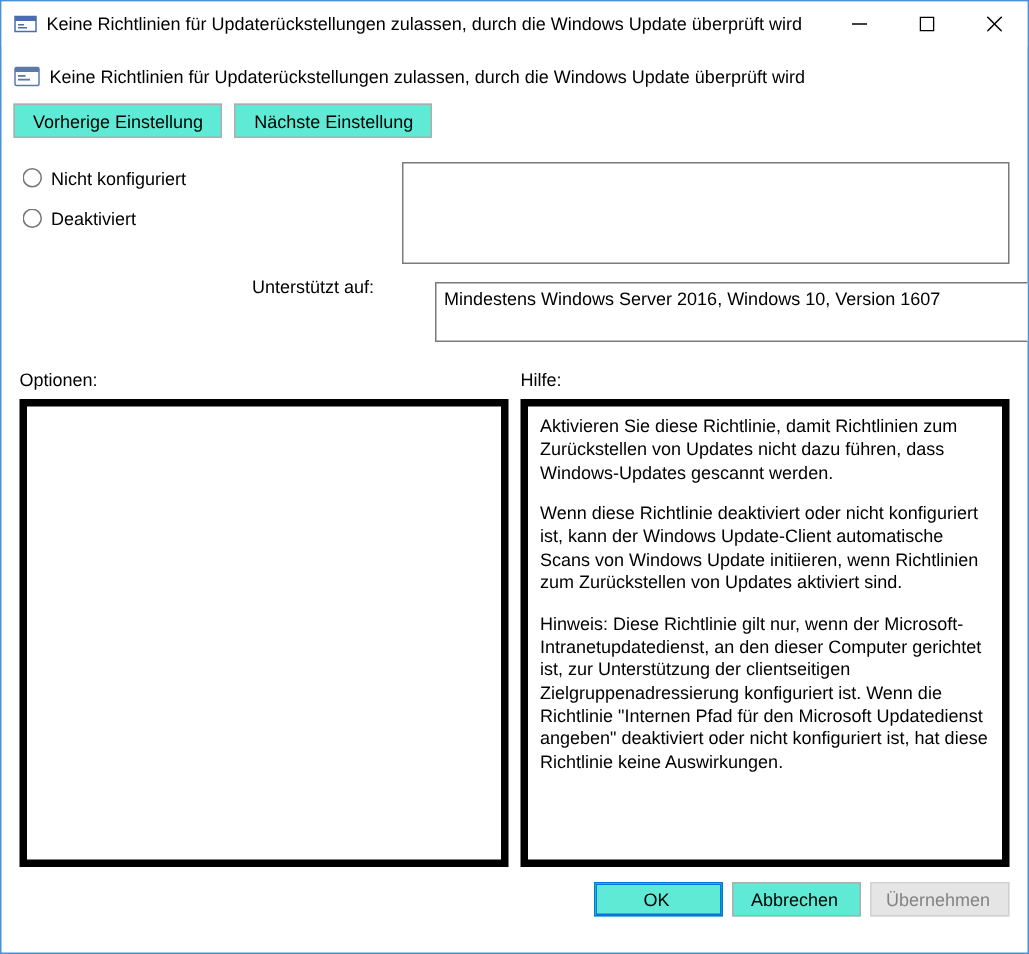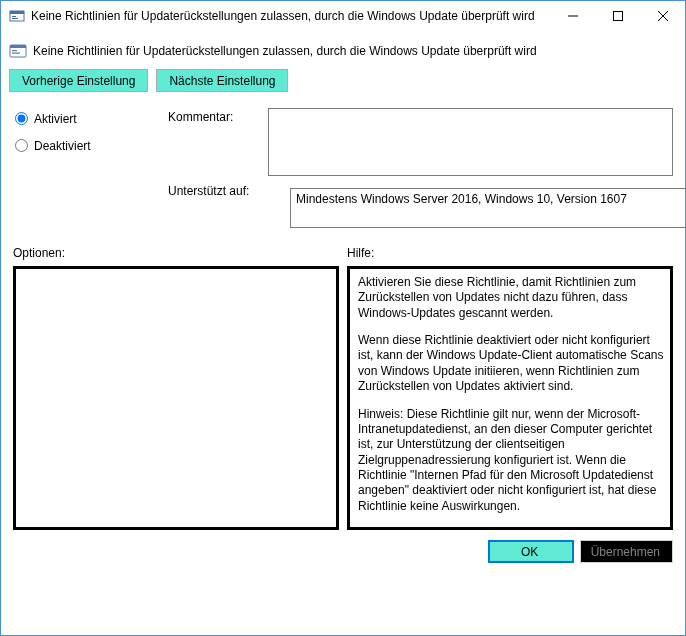--- a/index.html
+++ b/index.html
@@ -6,36 +6,36 @@
 body { font-family: "Segoe UI", Tahoma, sans-serif; font-size: 12px; background: #fff; color: #000; width: 686px; height: 636px; overflow: hidden; border: 1px solid #4a90d9; }
 .titlebar { height: 30px; display: flex; align-items: center; padding-left: 8px; background: #fff; }
 .titlebar .icon { width: 16px; height: 16px; margin-right: 6px; }
 .titlebar .title { flex: 1; font-size: 12px; }
 .titlebar .wbtn { width: 45px; height: 29px; display: flex; align-items: center; justify-content: center; font-family: "Segoe MDL2 Assets", "Segoe UI Symbol"; font-size: 10px; cursor: default; }
 .headerbar { display: flex; align-items: center; height: 28px; padding: 0 8px; margin-top: 6px; }
 .headerbar .icon { width: 18px; height: 18px; margin-right: 6px; }
 .headerbar .htxt { font-size: 12px; }
 .navbtns { display: flex; gap: 8px; padding: 4px 8px 6px; }
 button.win { background: #5eead4; border: 1px solid #adadad; padding: 3px 12px; font: inherit; min-width: 80px; height: 23px; cursor: default; }
-button.win:disabled { color: #838383; background: #000000; border-color: #d1d1d1; }
+button.win:disabled { color: #838383; background: #e5e5e5; border-color: #d1d1d1; }
 button.win.default { border: 1px solid #0078d7; box-shadow: inset 0 0 0 1px #0078d7; }
 .midgrid { display: grid; grid-template-columns: 155px 100px 1fr; padding: 10px 12px 0; column-gap: 0; row-gap: 6px; }
 .radios { grid-column: 1; grid-row: 1 / span 3; display: flex; flex-direction: column; gap: 10px; padding-top: 2px; padding-left: 2px; }
 .radio-row { display: flex; align-items: center; gap: 6px; height: 17px; }
 .radio-row input { margin: 0; }
 .lbl { color: #000; }
 .comment-lbl { grid-column: 2; grid-row: 1; padding-top: 2px; }
 .comment-box { grid-column: 3; grid-row: 1; height: 68px; }
 .support-lbl { grid-column: 2; grid-row: 2; padding-top: 2px; }
 .support-box { grid-column: 3; grid-row: 2; height: 40px; margin-top:6px;margin-left:22px;}
 .txtbox { border: 1px solid #7a7a7a; background: #fff; font: inherit; width: 100%; padding: 3px 5px; resize: none; overflow-y: scroll; }
 .txtbox[readonly] { background: #fff; color: #000; }
 .panels { display: grid; grid-template-columns: 1fr 1fr; gap: 8px; padding: 12px 12px 0; }
 .panel-lbl { font-size: 12px; margin-bottom: 4px; height:16px; }
-.panel-box { border: 3px solid #000000; height: 264px; width: 100%; background: #fff; }
+.panel-box { border: 5px solid #000000; height: 312px; width: 100%; background: #fff; }
 .help-box { padding: 6px 4px 6px 8px; overflow-y: scroll; font-size: 12px; line-height: 1.28; }
 .help-box p { margin-bottom: 12px; }
 .help-box p:last-child { margin-bottom: 12px; }
 .footer { display: flex; justify-content: flex-end; gap: 6px; padding: 10px 12px; }
 .footer button { min-width: 86px; padding-left: 10px; }
 svg.gp { display:block; }
 </style>
 </head>
 <body>
 
@@ -80,30 +80,29 @@
 </div>
 
 <div class="navbtns">
   <button class="win">Vorherige Einstellung</button>
   <button class="win">Nächste Einstellung</button>
 </div>
 
 <div class="midgrid">
   <div class="radios">
     <label class="radio-row">
-      <input type="radio" name="state" checked="" style="">
-      <span class="lbl">Aktiviert</span>
+      <input type="radio" name="state" style="">
+      <span class="lbl">Nicht konfiguriert</span>
     </label>
     <label class="radio-row">
       <input type="radio" name="state" style="">
       <span class="lbl">Deaktiviert</span>
     </label>
   </div>
 
-  <div class="comment-lbl lbl">Kommentar:</div>
   <textarea class="txtbox comment-box" style=""></textarea>
 
   <div class="support-lbl lbl">Unterstützt auf:</div>
   <textarea class="txtbox support-box" readonly="" style="">Mindestens Windows Server 2016, Windows 10, Version 1607</textarea>
 </div>
 
 <div class="panels">
   <div>
     <div class="panel-lbl">Optionen:</div>
     <div class="panel-box"></div>
@@ -113,14 +112,15 @@
     <div class="panel-box help-box">
       <p>Aktivieren Sie diese Richtlinie, damit Richtlinien zum Zurückstellen von Updates nicht dazu führen, dass Windows-Updates gescannt werden.</p>
       <p>Wenn diese Richtlinie deaktiviert oder nicht konfiguriert ist, kann der Windows Update-Client automatische Scans von Windows Update initiieren, wenn Richtlinien zum Zurückstellen von Updates aktiviert sind.</p>
       <p>Hinweis: Diese Richtlinie gilt nur, wenn der Microsoft-Intranetupdatedienst, an den dieser Computer gerichtet ist, zur Unterstützung der clientseitigen Zielgruppenadressierung konfiguriert ist. Wenn die Richtlinie "Internen Pfad für den Microsoft Updatedienst angeben" deaktiviert oder nicht konfiguriert ist, hat diese Richtlinie keine Auswirkungen.</p>
     </div>
   </div>
 </div>
 
 <div class="footer">
   <button class="win default">OK</button>
+  <button class="win">Abbrechen</button>
   <button class="win" disabled="">Übernehmen</button>
 </div>
 
 </body></html>

